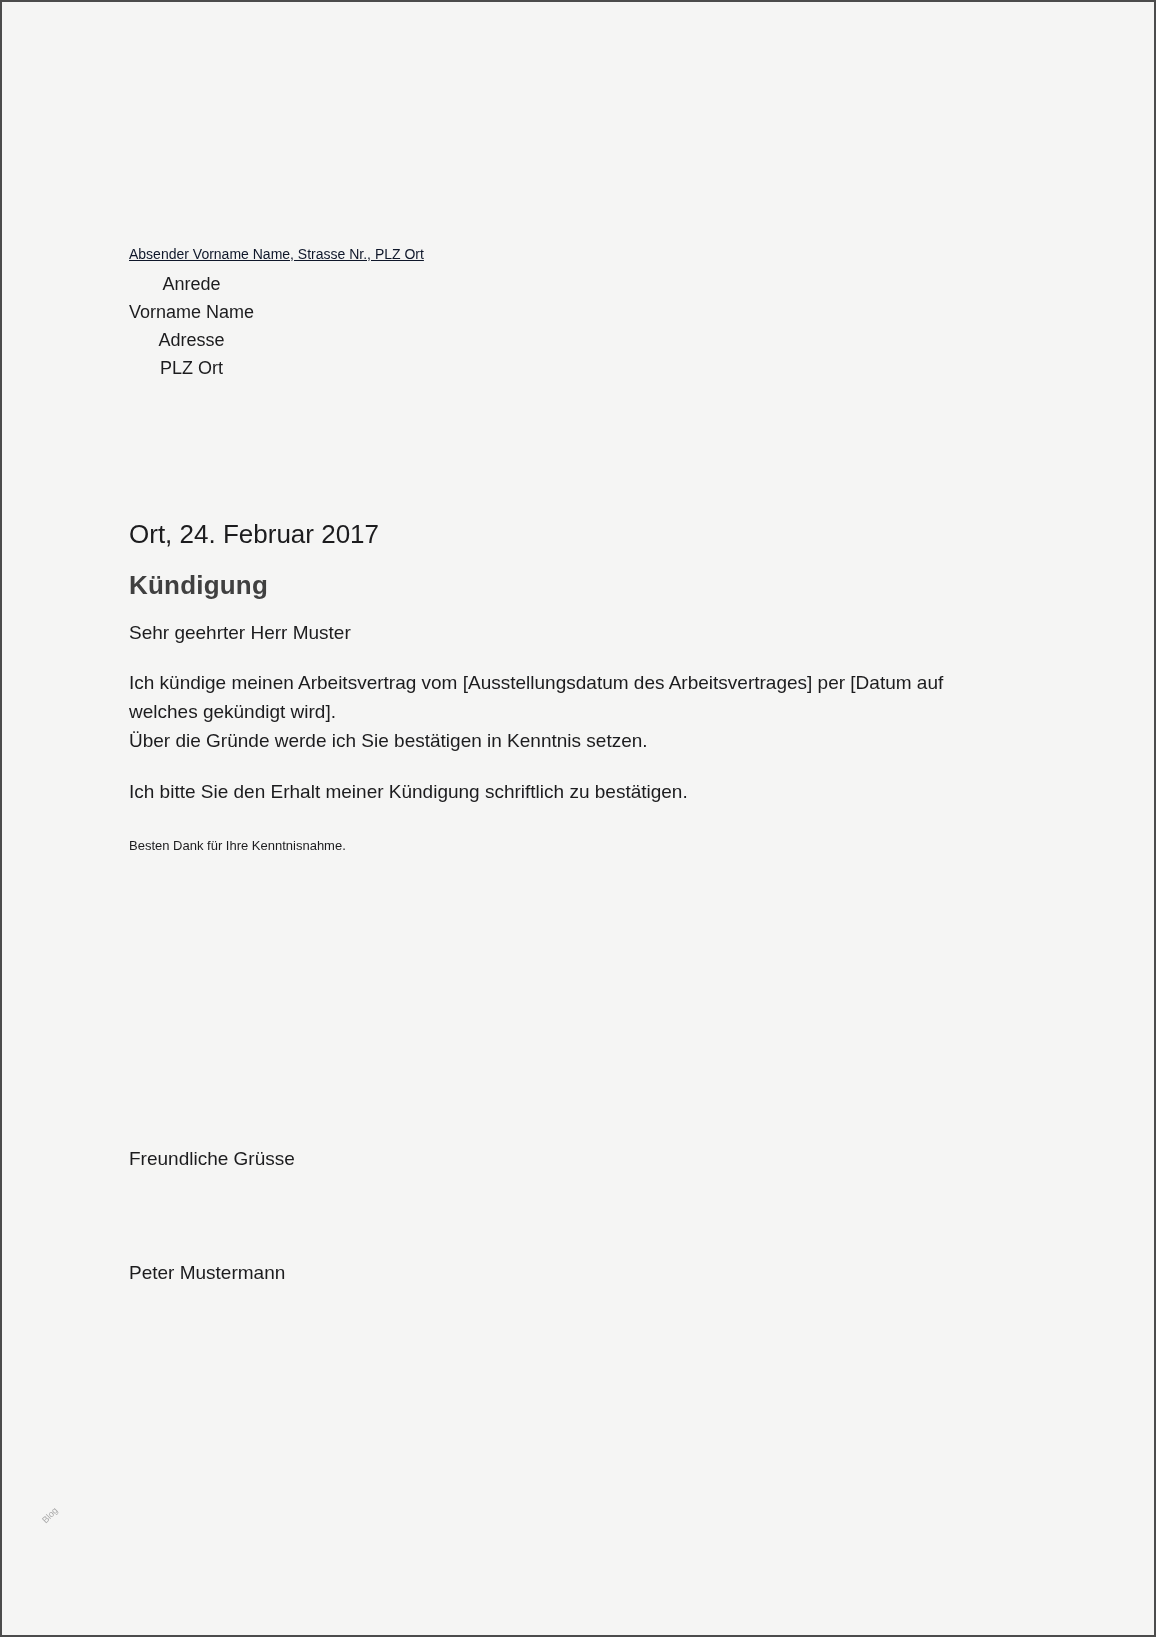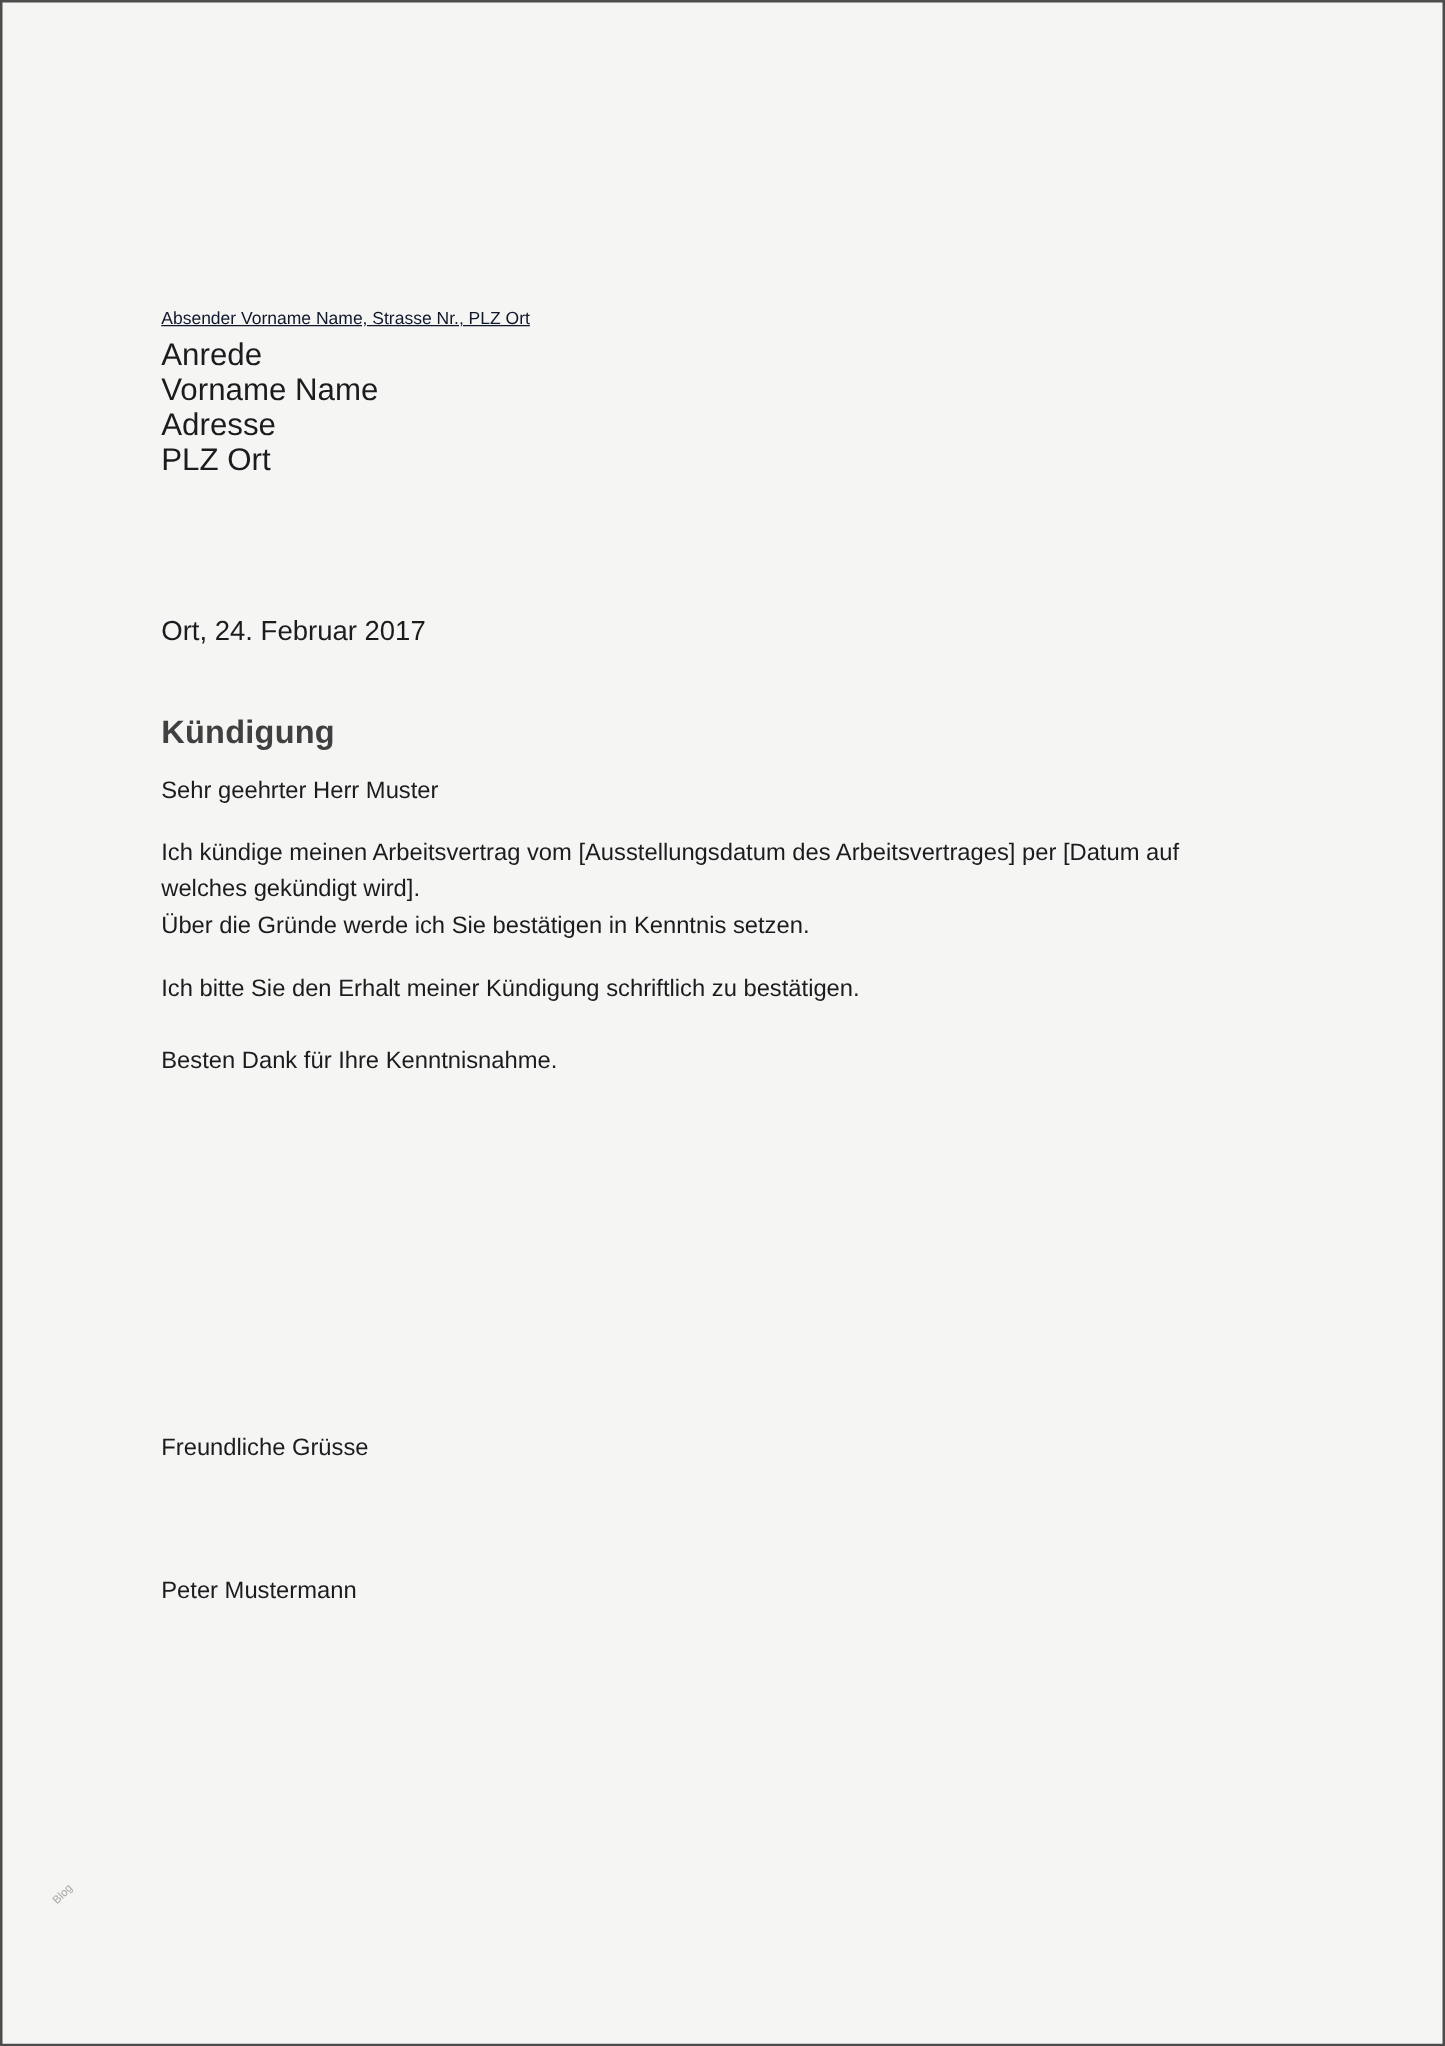--- a/index.html
+++ b/index.html
@@ -20,26 +20,27 @@
   }
   .abs { position: absolute; left: 127px; }
   .sender-line {
     top: 244px;
     font-size: 14px;
     text-decoration: underline;
     color: #0f172a;
   }
   .recipient {
     top: 268px;
-    font-size: 25px;
+    font-size: 18px;
     line-height: 28px;
+    text-align: center;
   }
   .date-line {
-    top: 490px;
-    font-size: 22px;
+    top: 517px;
+    font-size: 26px;
   }
   .subject {
     top: 568px;
     font-size: 26px;
     font-weight: bold;
     color: #404040;
     letter-spacing: 0.2px;
   }
   .salutation {
     top: 620px;
@@ -50,21 +51,21 @@
     font-size: 19px;
     line-height: 29px;
     width: 880px;
   }
   .para2 {
     top: 779px;
     font-size: 19px;
   }
   .para3 {
     top: 836px;
-    font-size: 19px;
+    font-size: 13px;
   }
   .closing {
     top: 1146px;
     font-size: 19px;
     text-align: center;
   }
   .signature {
     top: 1260px;
     font-size: 19px;
   }

